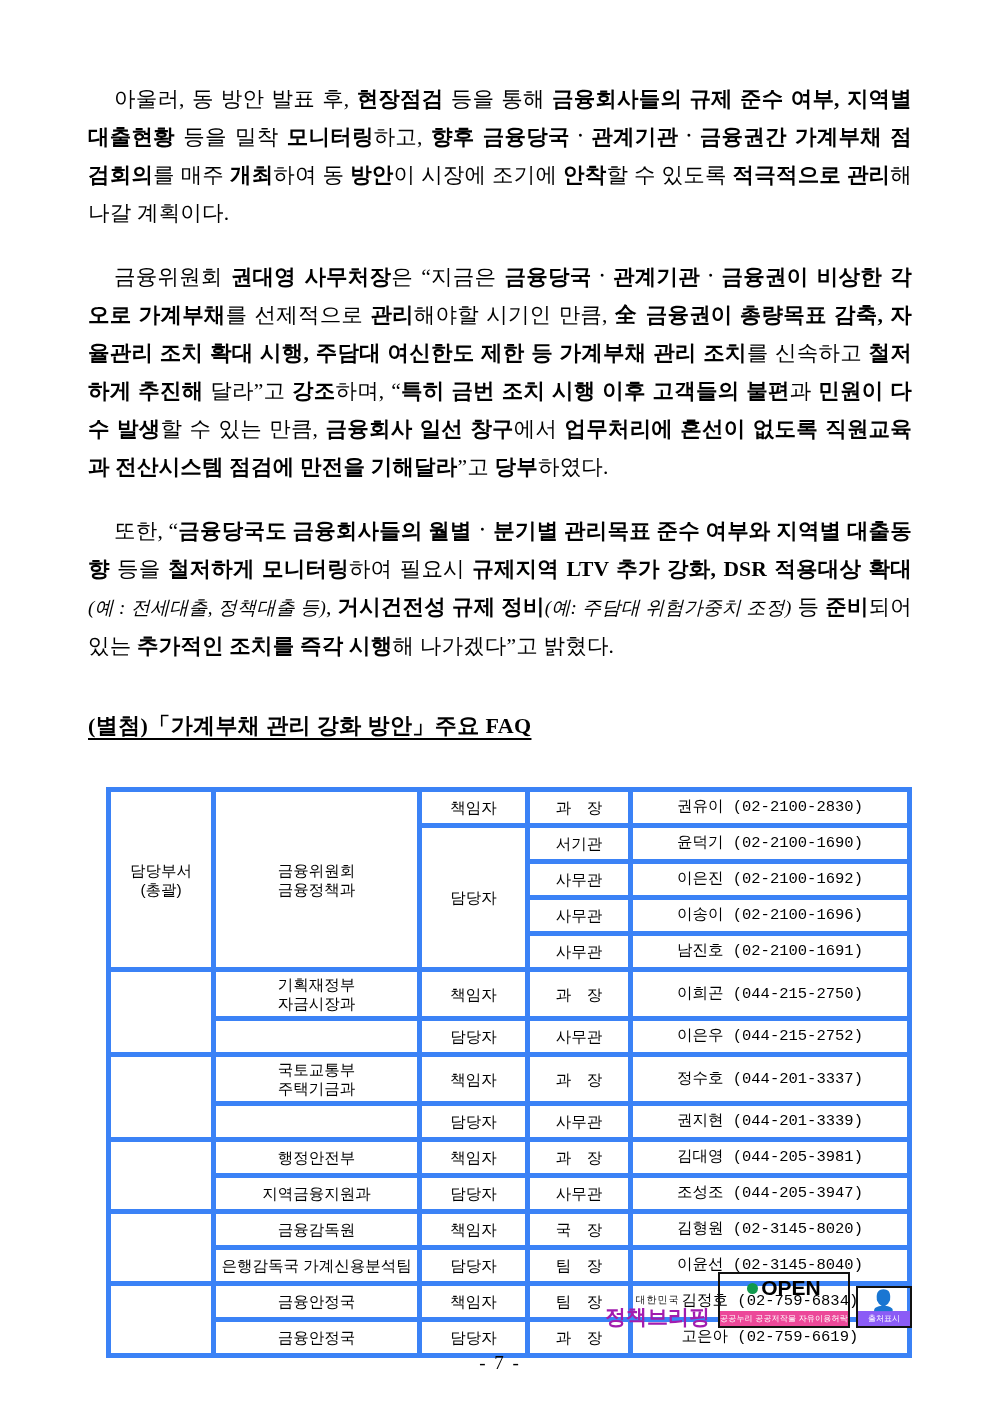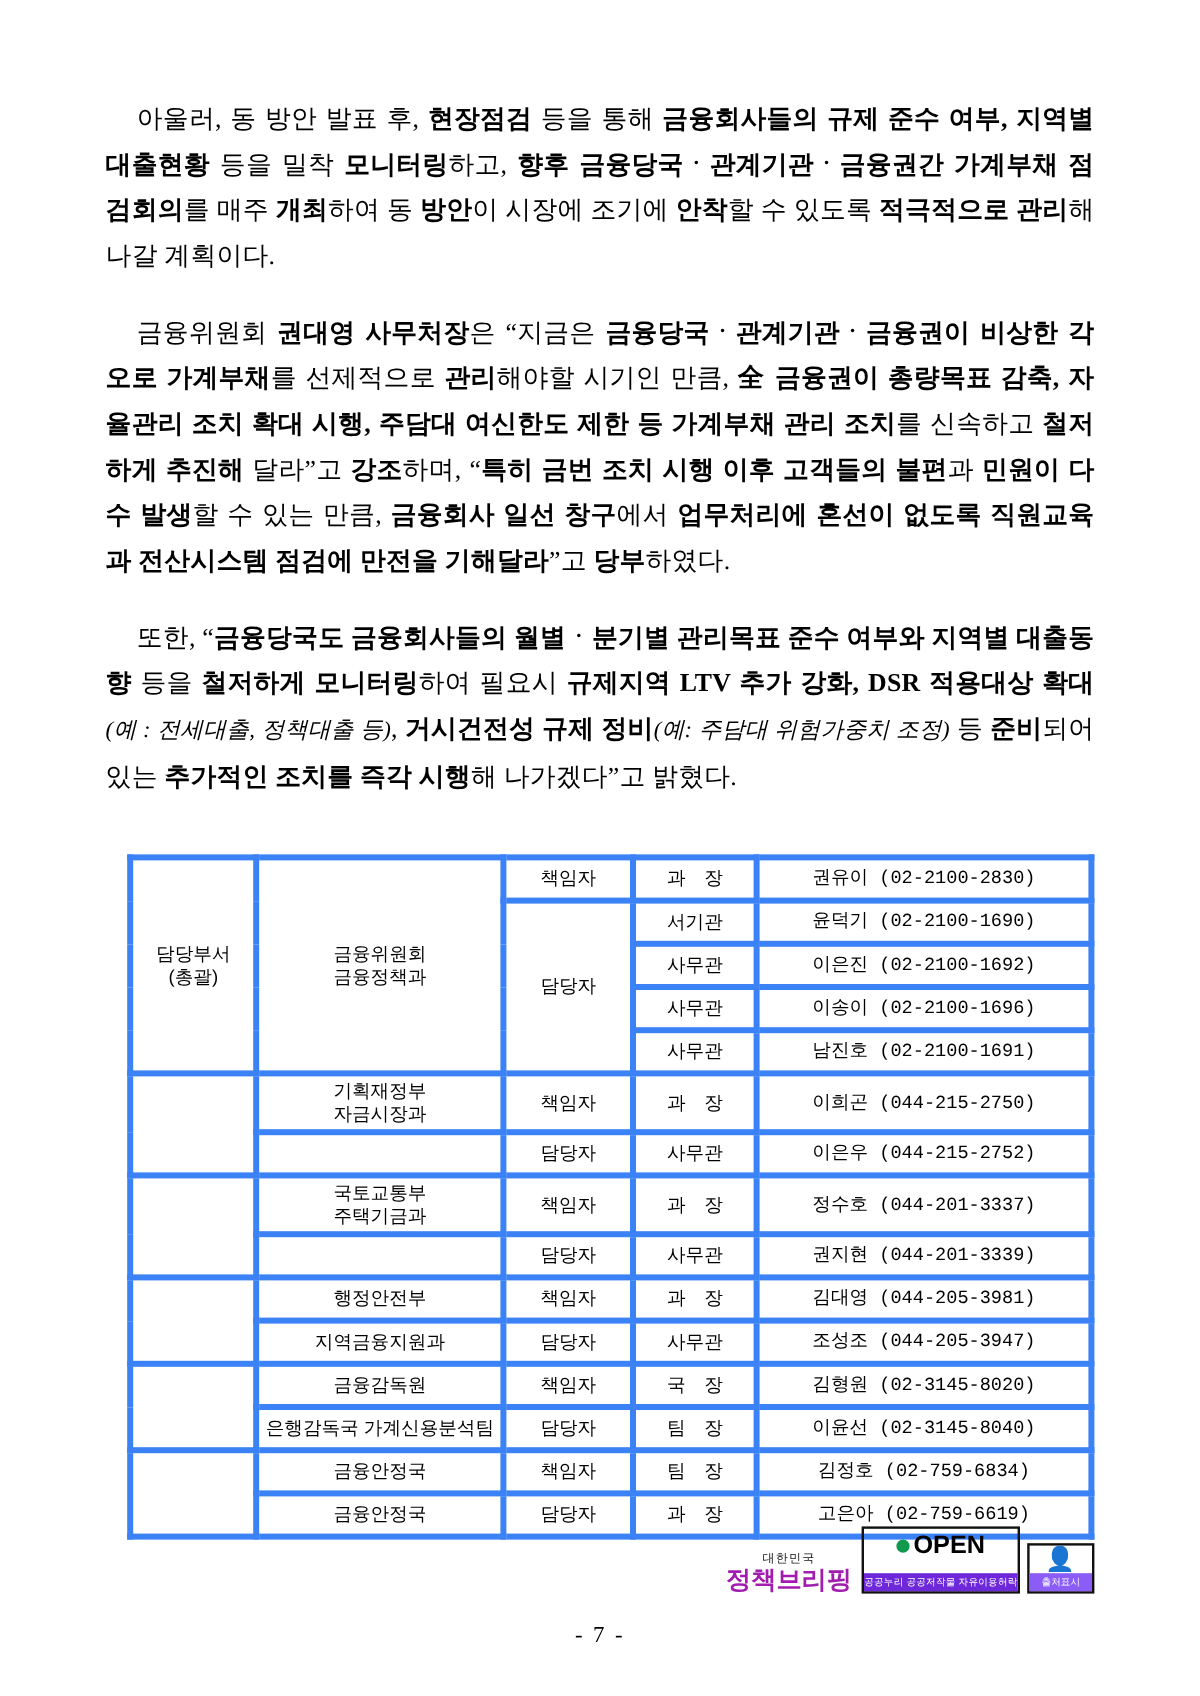--- a/index.html
+++ b/index.html
@@ -93,22 +93,22 @@
     font-family: "Liberation Sans", "DejaVu Sans", sans-serif;
     font-size: 21px;
     font-weight: bold;
     padding: 2px 0 11px 0;
   }
   .logo-open .dot {
     width: 11px; height: 11px; border-radius: 50%;
     background: #119a4d; display: inline-block;
   }
   .logo-open .bot {
-    background: #6d28d9; color: #fff;
-    font-size: 8px; text-align: right;
+    background: #ec4899; color: #fff;
+    font-size: 8px; text-align: left;
     font-family: "Liberation Sans", "DejaVu Sans", sans-serif;
     padding: 2px 0;
     letter-spacing: 0.2px;
   }
   .logo-badge {
     border: 2px solid #111;
     width: 52px;
     text-align: center;
   }
   .logo-badge .fig {
@@ -136,20 +136,21 @@
 <body>
 
 <div class="page">
 
   <div>
     <p class="para"><span class="ind"></span><span><span>아울러, 동 방안 발표 후, </span><span class="b">현장점검</span><span> 등을 통해 </span><span class="b">금융회사들의 규제 준수 여부, 지역별 대출현황</span><span> 등을 밀착 </span><span class="b">모니터링</span><span>하고, </span><span class="b">향후 금융당국ㆍ관계기관ㆍ금융권간 가계부채 점검회의</span><span>를 매주 </span><span class="b">개최</span><span>하여 동 </span><span class="b">방안</span><span>이 시장에 조기에 </span><span class="b">안착</span><span>할 수 있도록 </span><span class="b">적극적으로 관리</span><span>해 나갈 계획이다.</span></span></p>
     <p class="para"><span class="ind"></span><span><span>금융위원회 </span><span class="b">권대영 사무처장</span><span>은 “지금은 </span><span class="b">금융당국ㆍ관계기관ㆍ금융권이 비상한 각오로 가계부채</span><span>를 선제적으로 </span><span class="b">관리</span><span>해야할 시기인 만큼, </span><span class="b">全 금융권이 총량목표 감축, 자율관리 조치 확대 시행, 주담대 여신한도 제한 등 가계부채 관리 조치</span><span>를 신속하고 </span><span class="b">철저하게 추진해</span><span> 달라”고 </span><span class="b">강조</span><span>하며, “</span><span class="b">특히 금번 조치 시행 이후 고객들의 불편</span><span>과 </span><span class="b">민원이 다수 발생</span><span>할 수 있는 만큼, </span><span class="b">금융회사 일선 창구</span><span>에서 </span><span class="b">업무처리에 혼선이 없도록 직원교육과 전산시스템 점검에 만전을 기해달라</span><span>”고 </span><span class="b">당부</span><span>하였다.</span></span></p>
     <p class="para"><span class="ind"></span><span><span>또한, “</span><span class="b">금융당국도 금융회사들의 월별ㆍ분기별 관리목표 준수 여부와 지역별 대출동향</span><span> 등을 </span><span class="b">철저하게 모니터링</span><span>하여 필요시 </span><span class="b">규제지역 LTV 추가 강화, DSR 적용대상 확대</span><span class="sm">(예 : 전세대출, 정책대출 등)</span><span>, </span><span class="b">거시건전성 규제 정비</span><span class="sm">(예: 주담대 위험가중치 조정)</span><span> 등 </span><span class="b">준비</span><span>되어 있는 </span><span class="b">추가적인 조치를 즉각 시행</span><span>해 나가겠다”고 밝혔다.</span></span></p>
   </div>
 
+  <div class="attach-title">(별첨)「가계부채 관리 강화 방안」주요 FAQ</div>
 
   <table class="contact">
     <tbody>
         <tr>
           <td class="c-dept org-two" rowspan="5">담당부서<br>(총괄)</td>
           <td class="c-org org-two" rowspan="5">금융위원회<br>금융정책과</td>
           <td class="c-role">책임자</td>
           <td class="c-rank">과　장</td>
           <td class="c-name">권유이 (02-2100-2830)</td>
         </tr>

